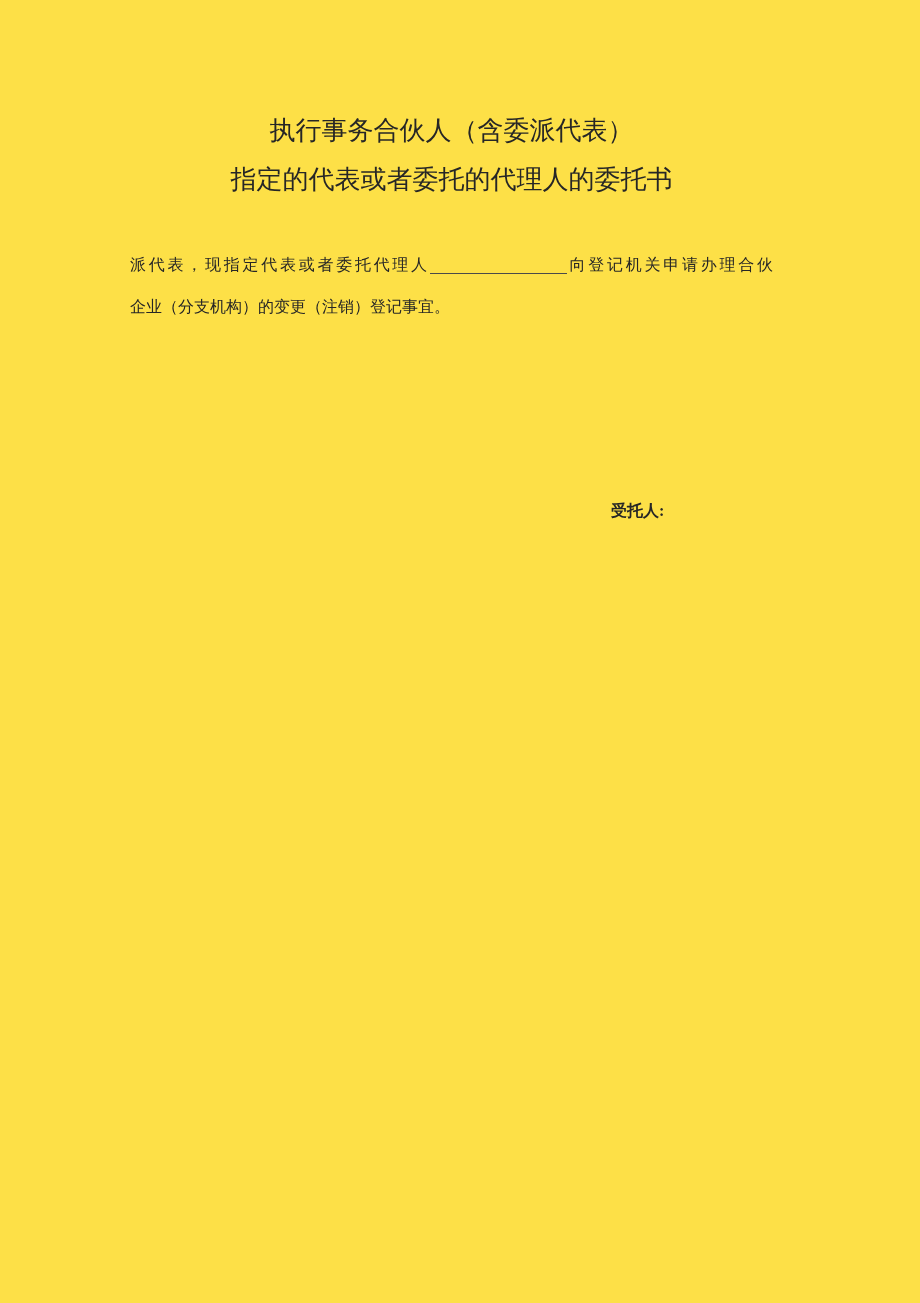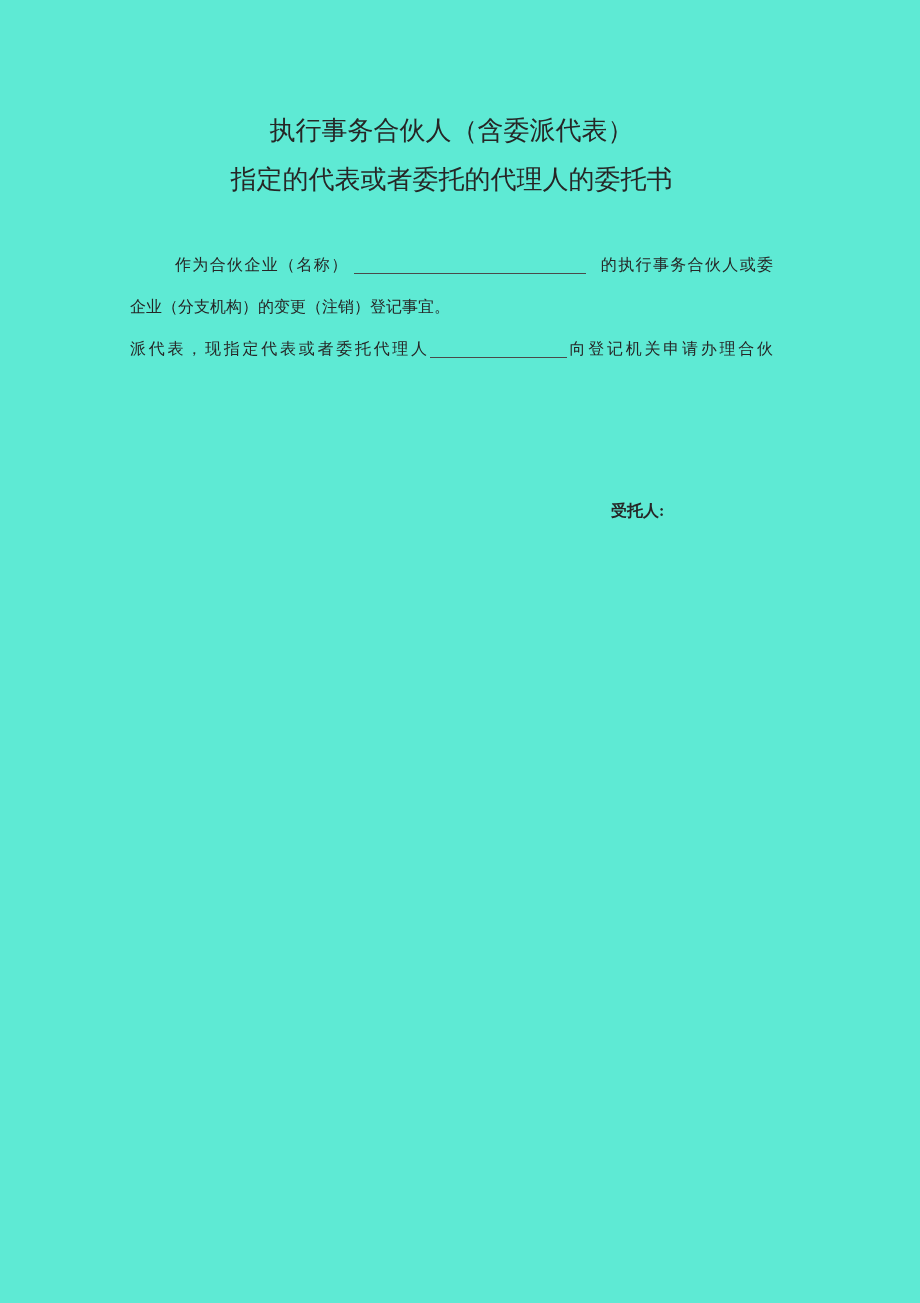--- a/index.html
+++ b/index.html
@@ -4,21 +4,21 @@
 <style>
   html, body {
     margin: 0;
     padding: 0;
     background: #ffffff;
   }
   .page {
     position: relative;
     width: 920px;
     height: 1303px;
-    background: #5eead4;
+    background: #fde047;
     overflow: hidden;
     font-family: "Liberation Serif", "DejaVu Serif", serif;
     color: #262626;
   }
   .title-line {
     position: absolute;
     left: 130px;
     width: 643px;
     text-align: center;
     font-size: 26px;
@@ -87,24 +87,23 @@
 </head>
 <body>
 
 <div class="page">
 
   <div class="title-line title-line-1">执行事务合伙人（含委派代表）</div>
 
   <div class="title-line title-line-2">指定的代表或者委托的代理人的委托书</div>
 
   <div class="para">
-    <div class="pline just indent"><span>作为合伙企业（名称）</span><span class="blank blank-1"></span><span>的执行事务合伙人或委</span></div>
+
+    <div class="pline just"><span>派代表，现指定代表或者委托代理人</span><span class="blank blank-2"></span><span>向登记机关申请办理合伙</span></div>
 
     <div class="pline"><span>企业（分支机构）的变更（注销）登记事宜。</span></div>
-
-    <div class="pline just"><span>派代表，现指定代表或者委托代理人</span><span class="blank blank-2"></span><span>向登记机关申请办理合伙</span></div>
   </div>
 
   <div class="sign-row">
     <span class="sign-right">受托人:</span>
   </div>
 
 </div>
 
 </body></html>

